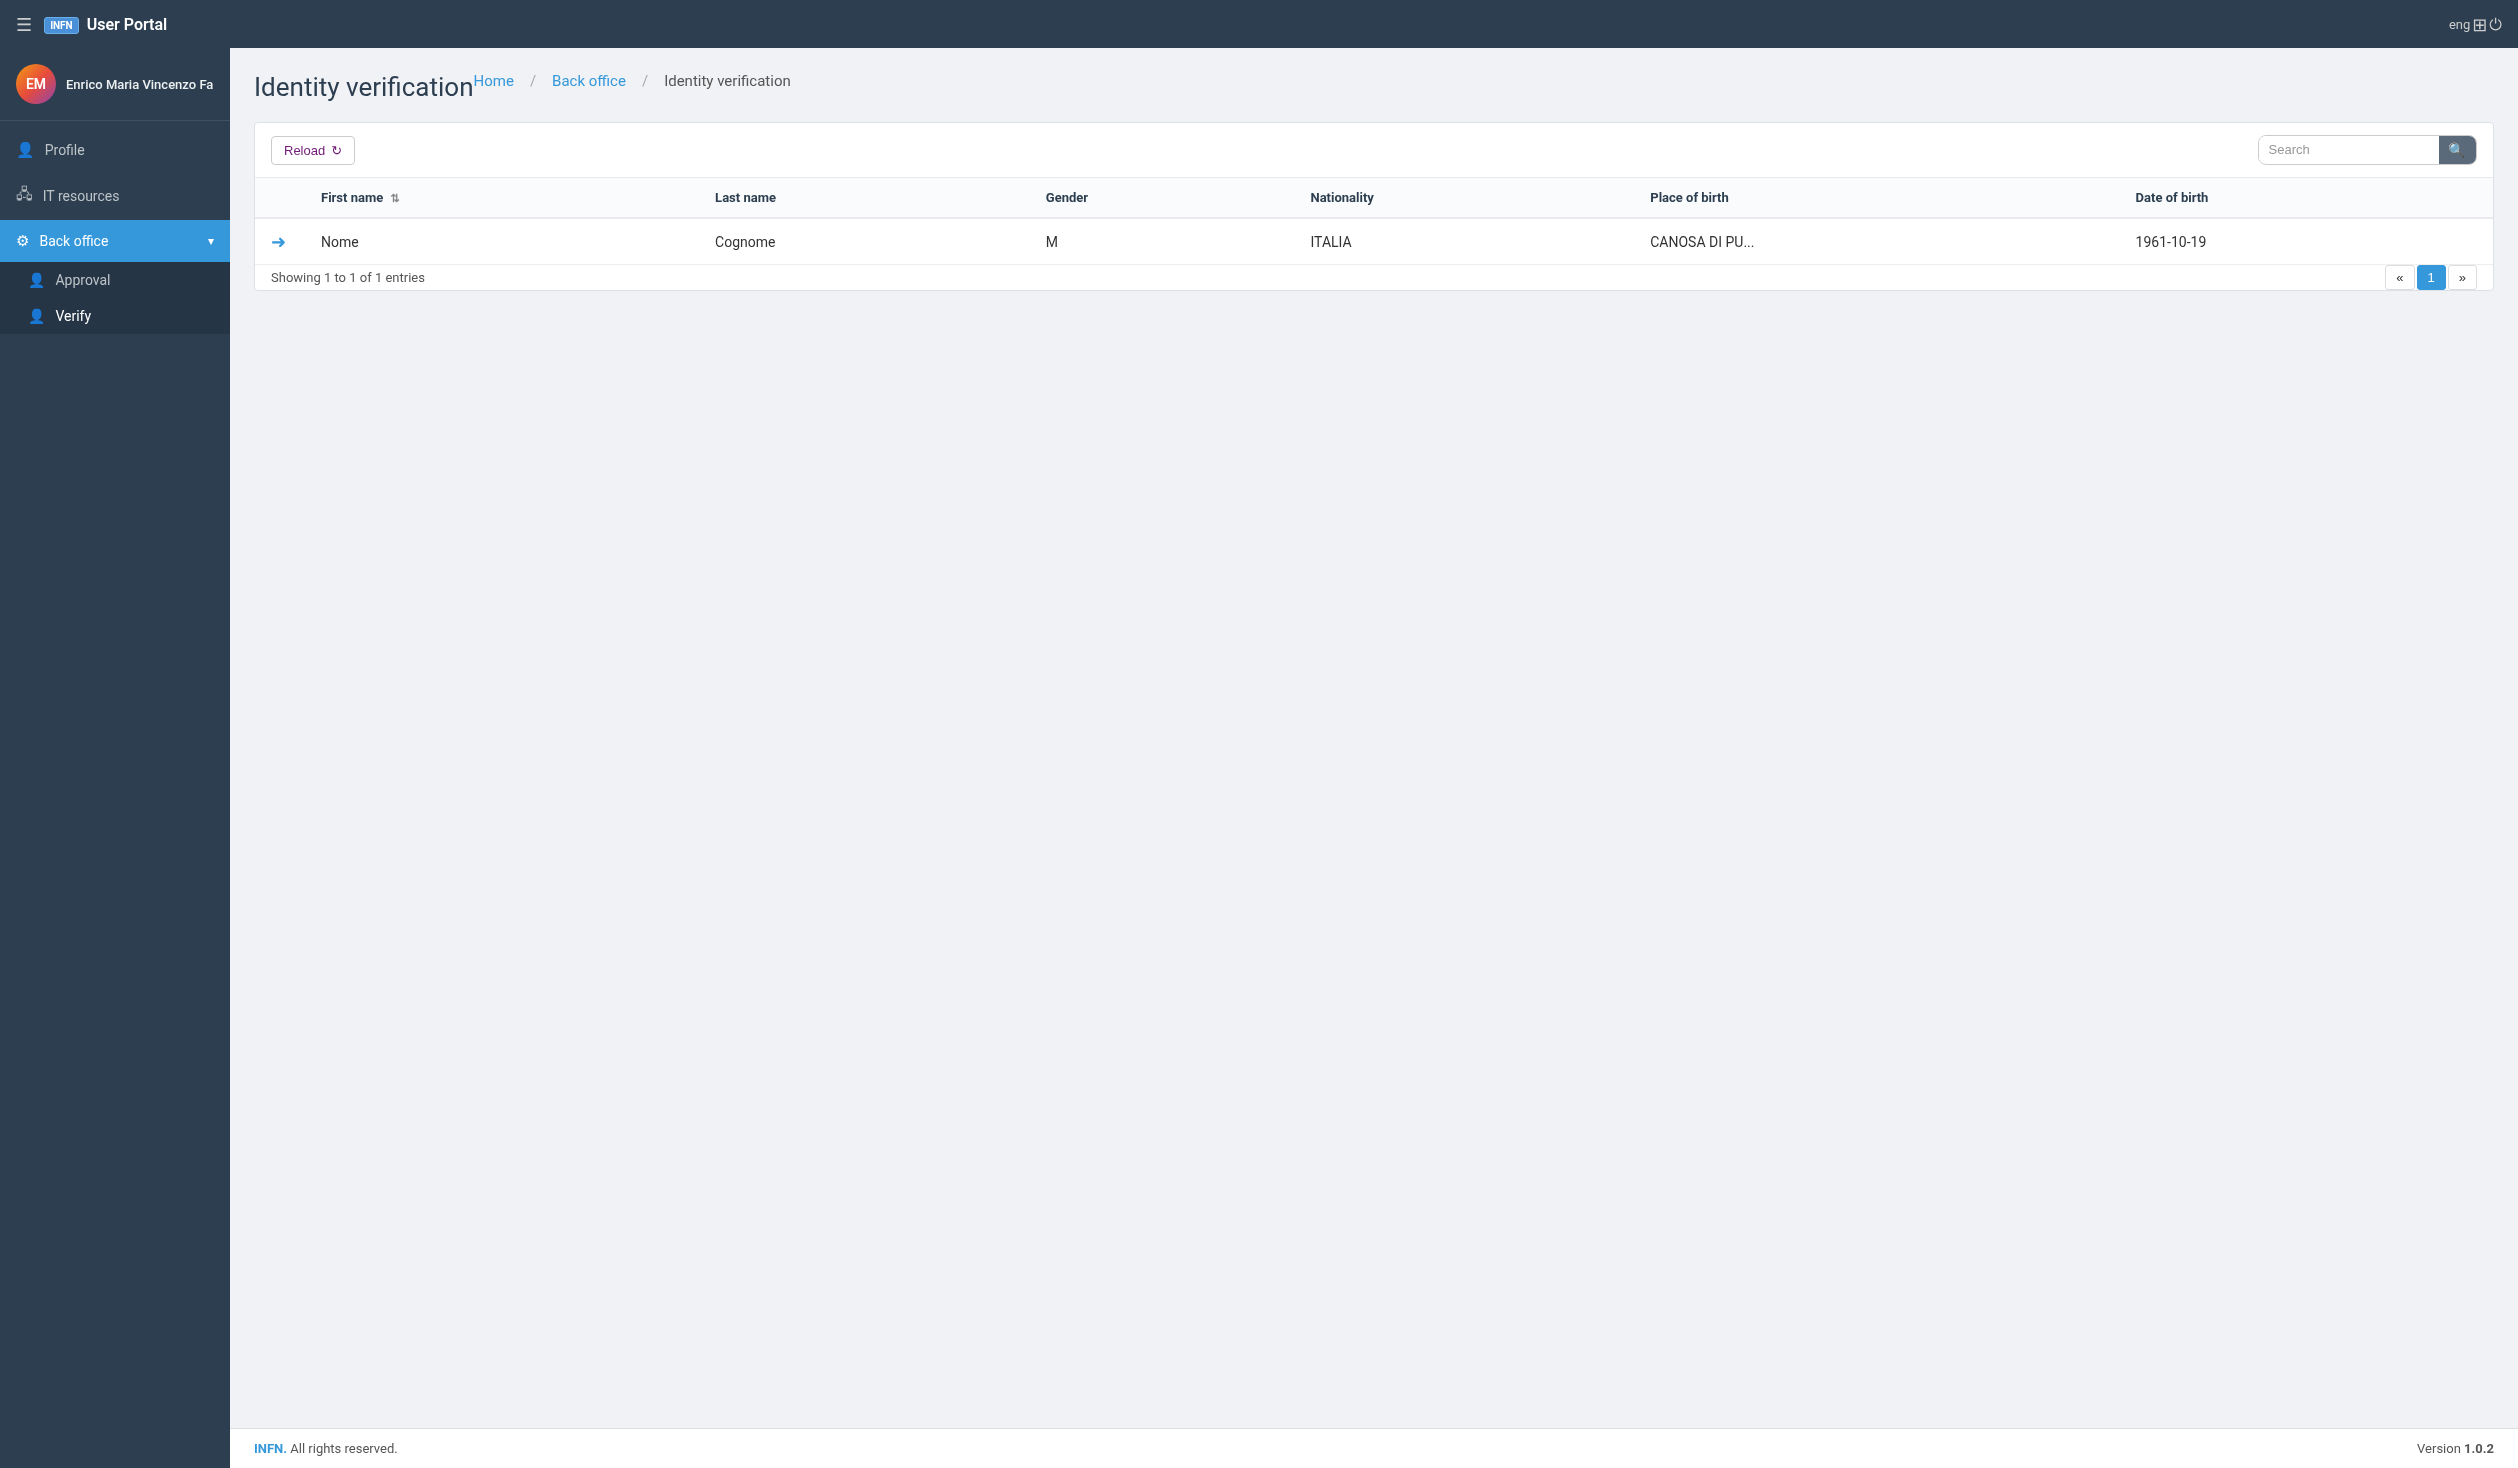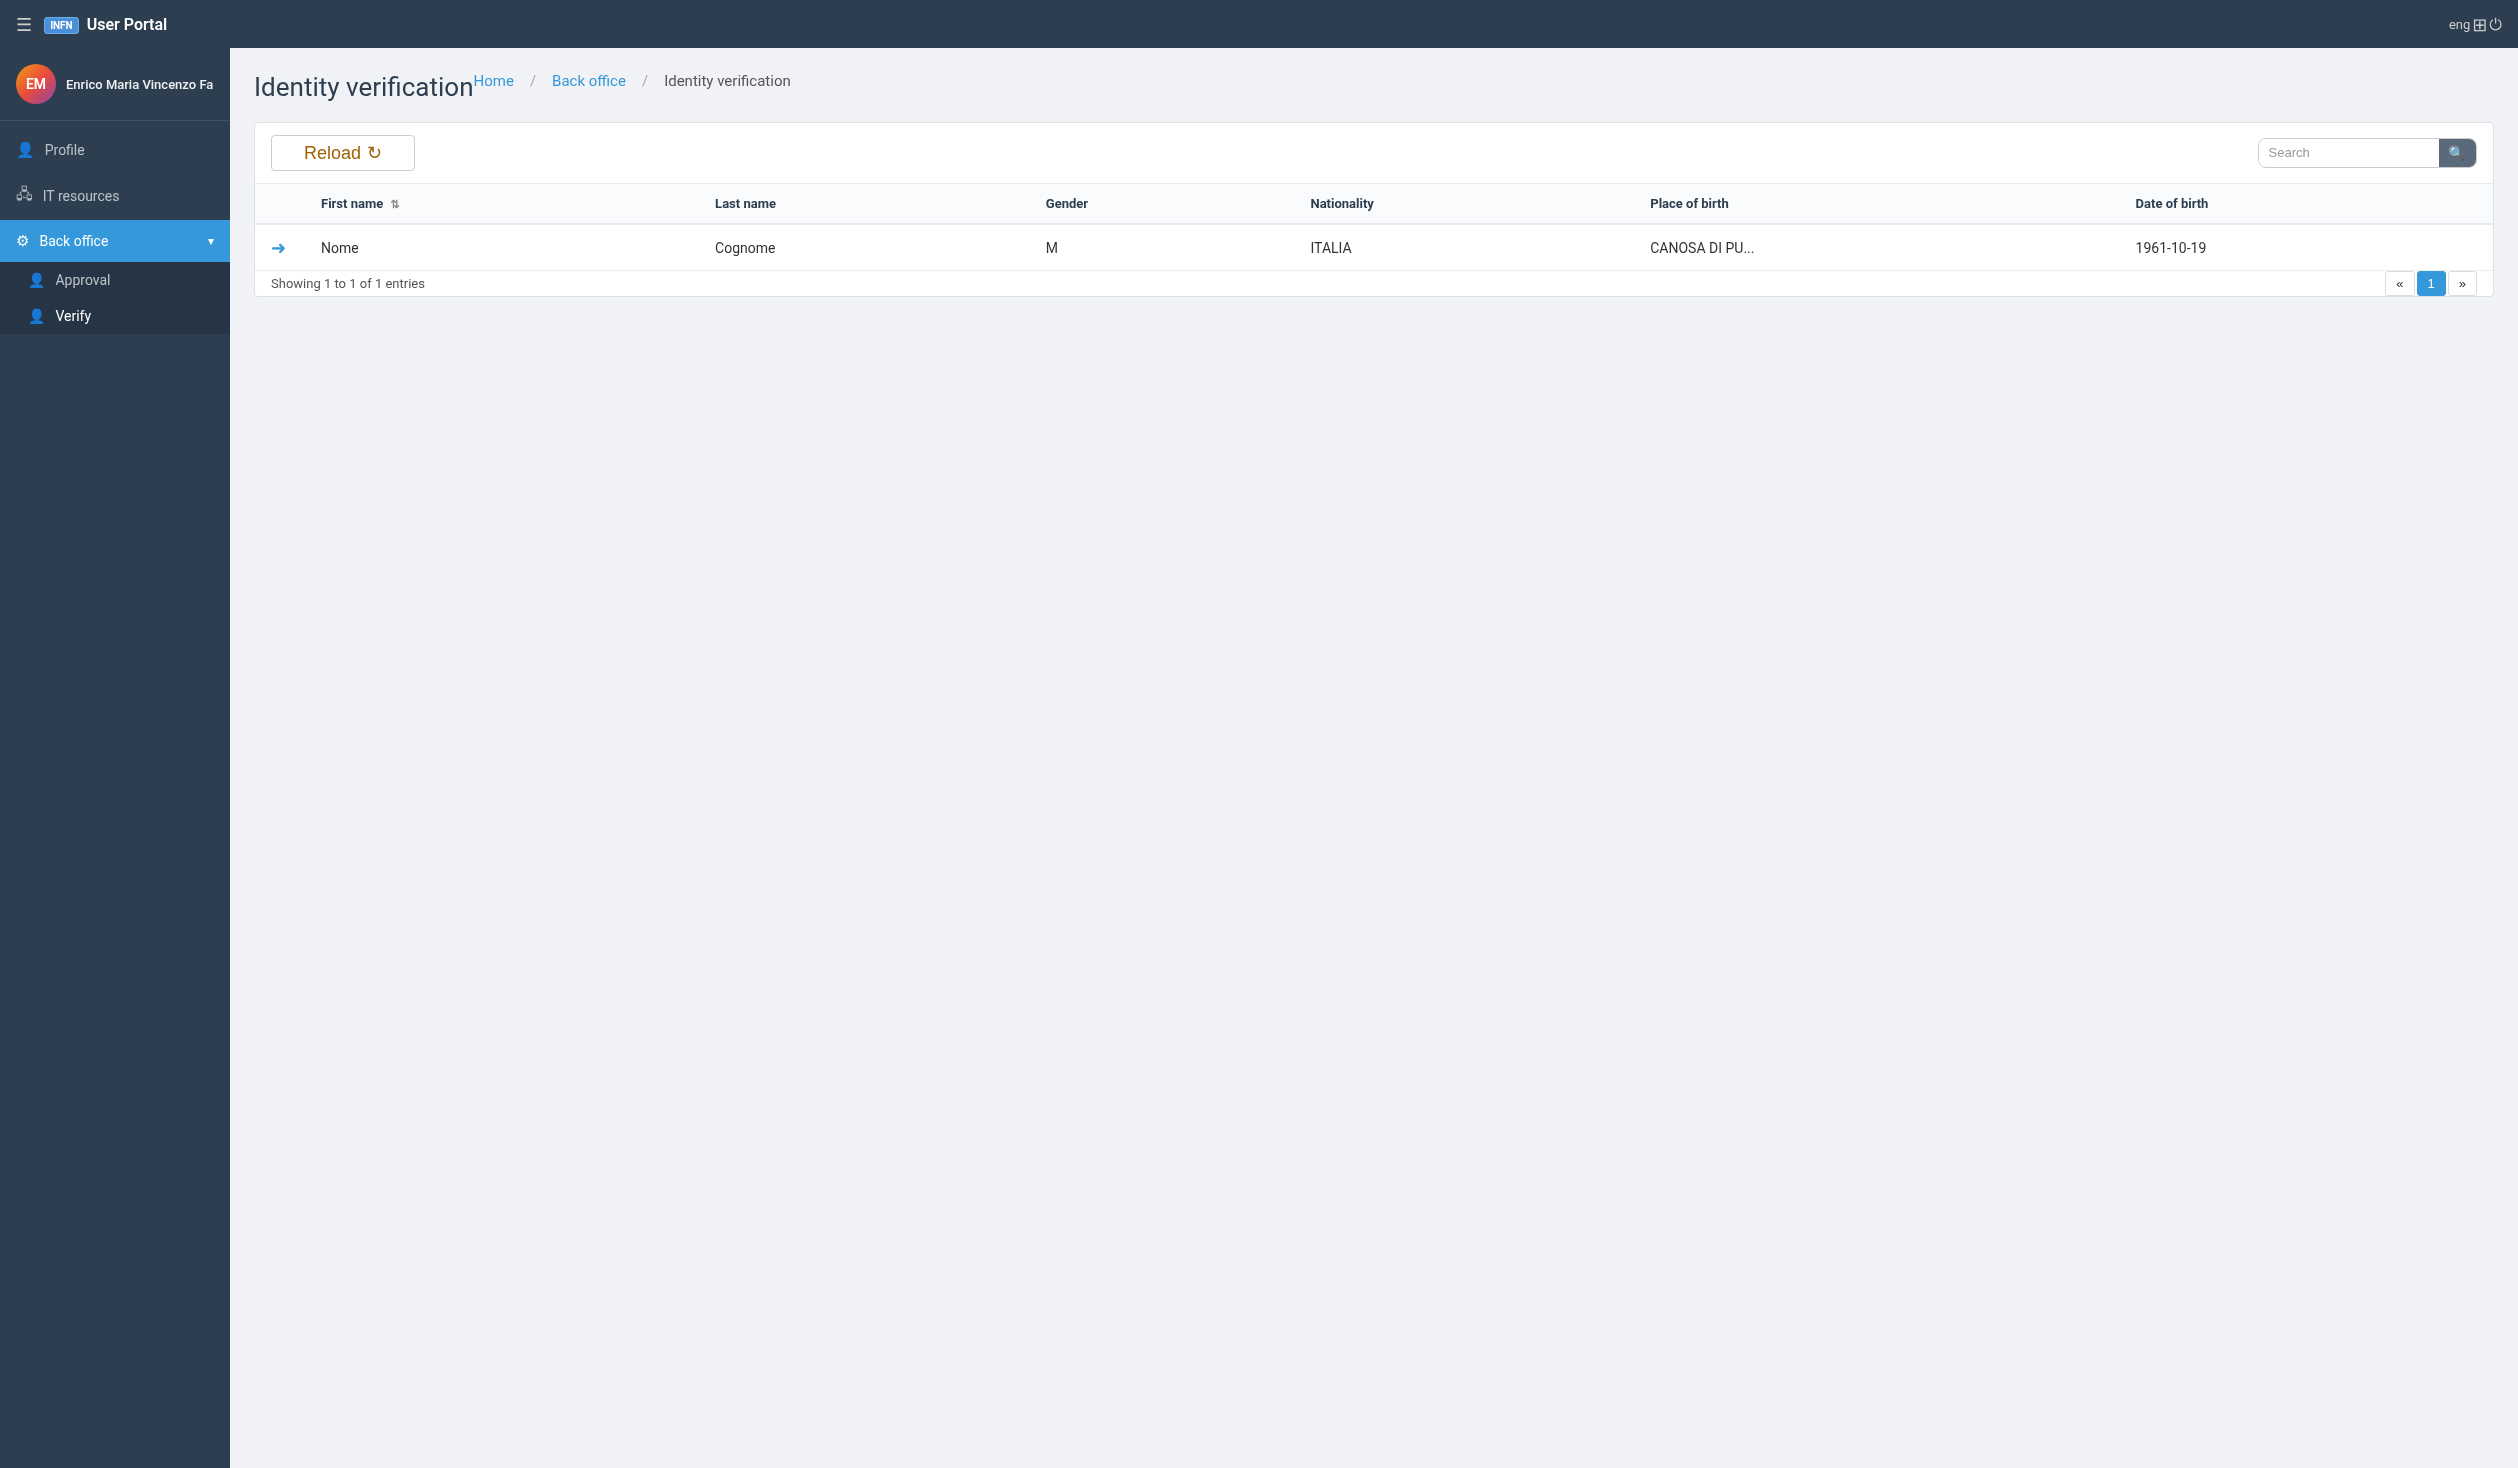--- a/index.html
+++ b/index.html
@@ -118,27 +118,27 @@
       border-radius: 4px;
       overflow: hidden;
     }
     .table-toolbar {
       display: flex; justify-content: space-between; align-items: center;
       padding: 12px 16px;
       border-bottom: 1px solid #e8eaed;
     }
     .reload-btn {
       display: flex; align-items: center; gap: 6px;
-      padding: 6px 32px;
+      padding: 6px 12px;
       background: white;
       border: 1px solid #ccc;
       border-radius: 4px;
       cursor: pointer;
-      font-size: 18px;
-      color: #a16207;
+      font-size: 13px;
+      color: #701a75;
     }
 
     .search-box {
       display: flex; align-items: flex-start;
       border: 1px solid #ccc;
       border-radius: 8px;
       overflow: hidden;
     }
     .search-input {
       border: none; outline: none;
@@ -345,14 +345,24 @@
           <div class="pagination">
             <button class="page-btn">«</button>
             <button class="page-btn active">1</button>
             <button class="page-btn">»</button>
           </div>
         </div>
       </div>
 
     </div>
 
+    <div class="footer">
+      <div>
+        <span class="footer-brand">INFN.</span>
+        <span> All rights reserved.</span>
+      </div>
+      <div>
+        <span>Version</span>
+        <strong>1.0.2</strong>
+      </div>
+    </div>
   </div>
 </div>
 
 </body></html>

